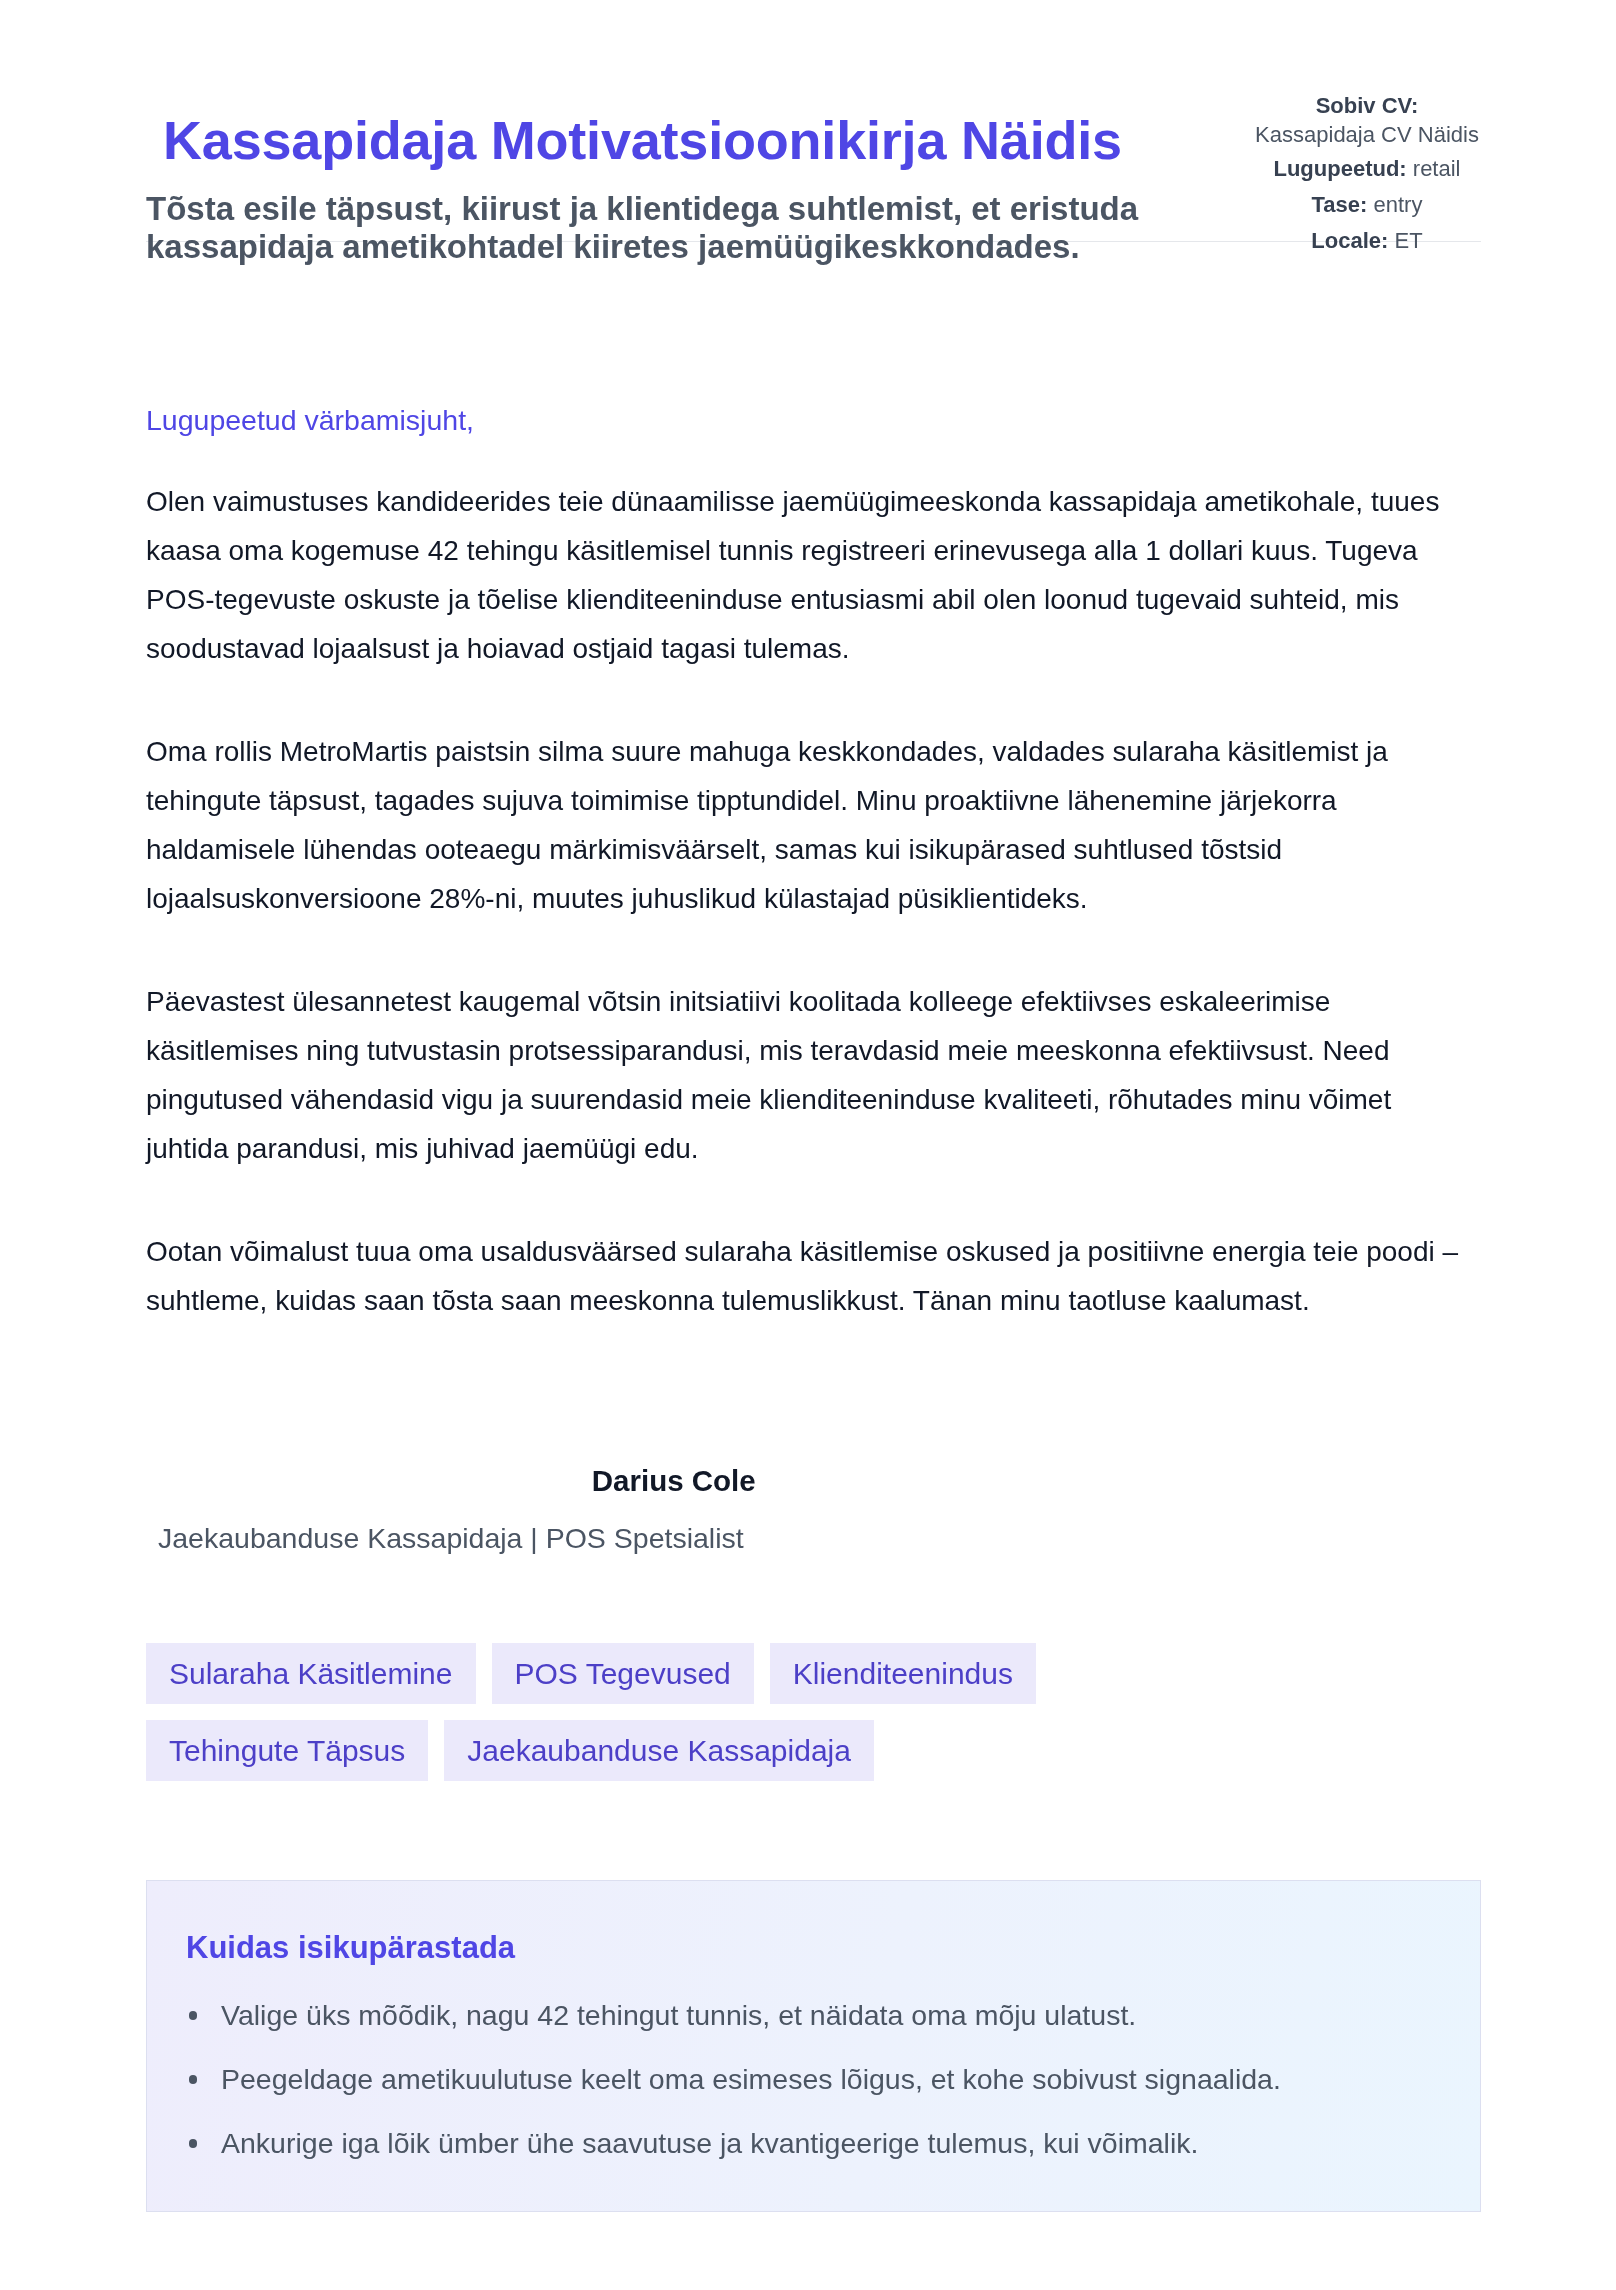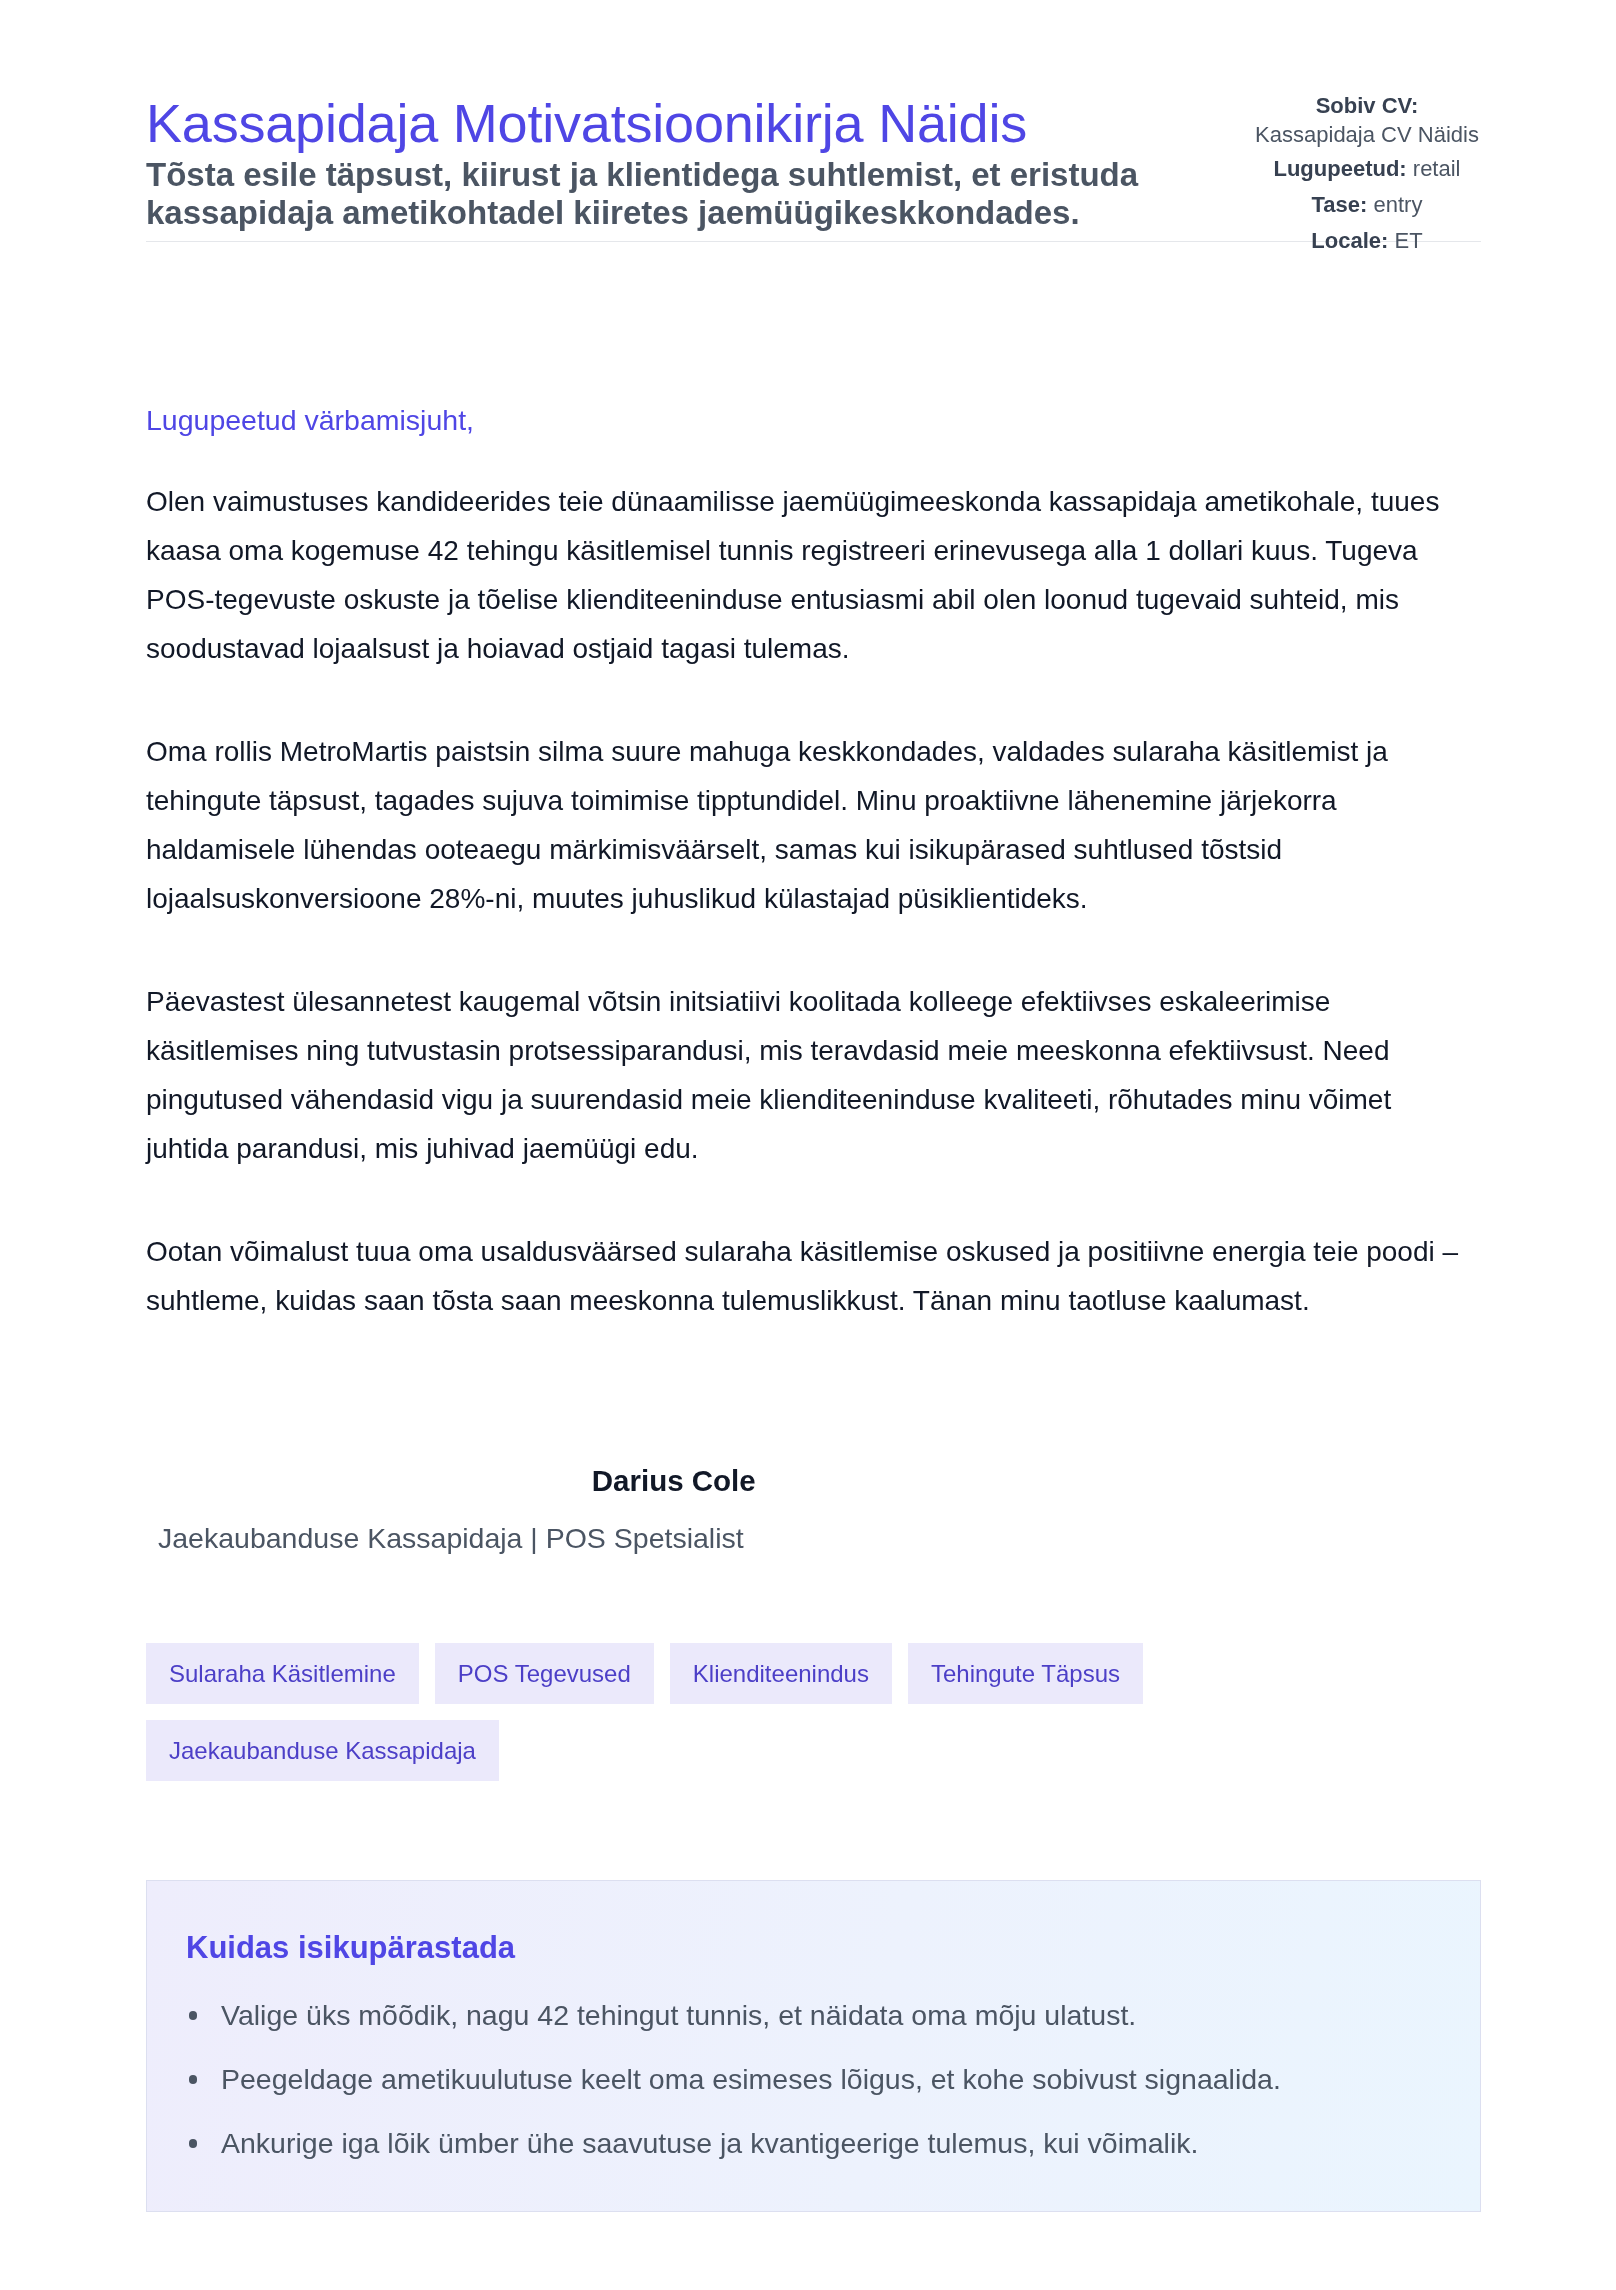--- a/index.html
+++ b/index.html
@@ -18,23 +18,23 @@
     width: 1335px;
   }
   .header {
     position: relative;
     padding-top: 91px;
     height: 242px;
     box-sizing: border-box;
     border-bottom: 1.9px solid #e5e7eb;
   }
   .title {
-    margin: 0;
+    margin: 17px;
     font-size: 54px;
-    font-weight: 400;
+    font-weight: 700;
     color: #4f46e5;
     line-height: 65px;
     letter-spacing: -0.2px;
   }
   .subtitle {
     margin: 0;
     width: 1084px;
     font-size: 33px;
     font-weight: 700;
     color: #4b5563;
@@ -97,21 +97,21 @@
     position: absolute;
     top: 1643px;
     width: 1141px;
     display: flex;
     flex-wrap: wrap;
     gap: 16px 16px;
   }
   .tag {
     background: #ebe9fb;
     color: #4c3fc7;
-    font-size: 24px;
+    font-size: 30px;
     font-weight: 500;
     height: 61px;
     line-height: 61px;
     padding: 0 23px;
     box-sizing: border-box;
     text-align: right;
   }
   .tips {
     position: absolute;
     top: 1880px;

